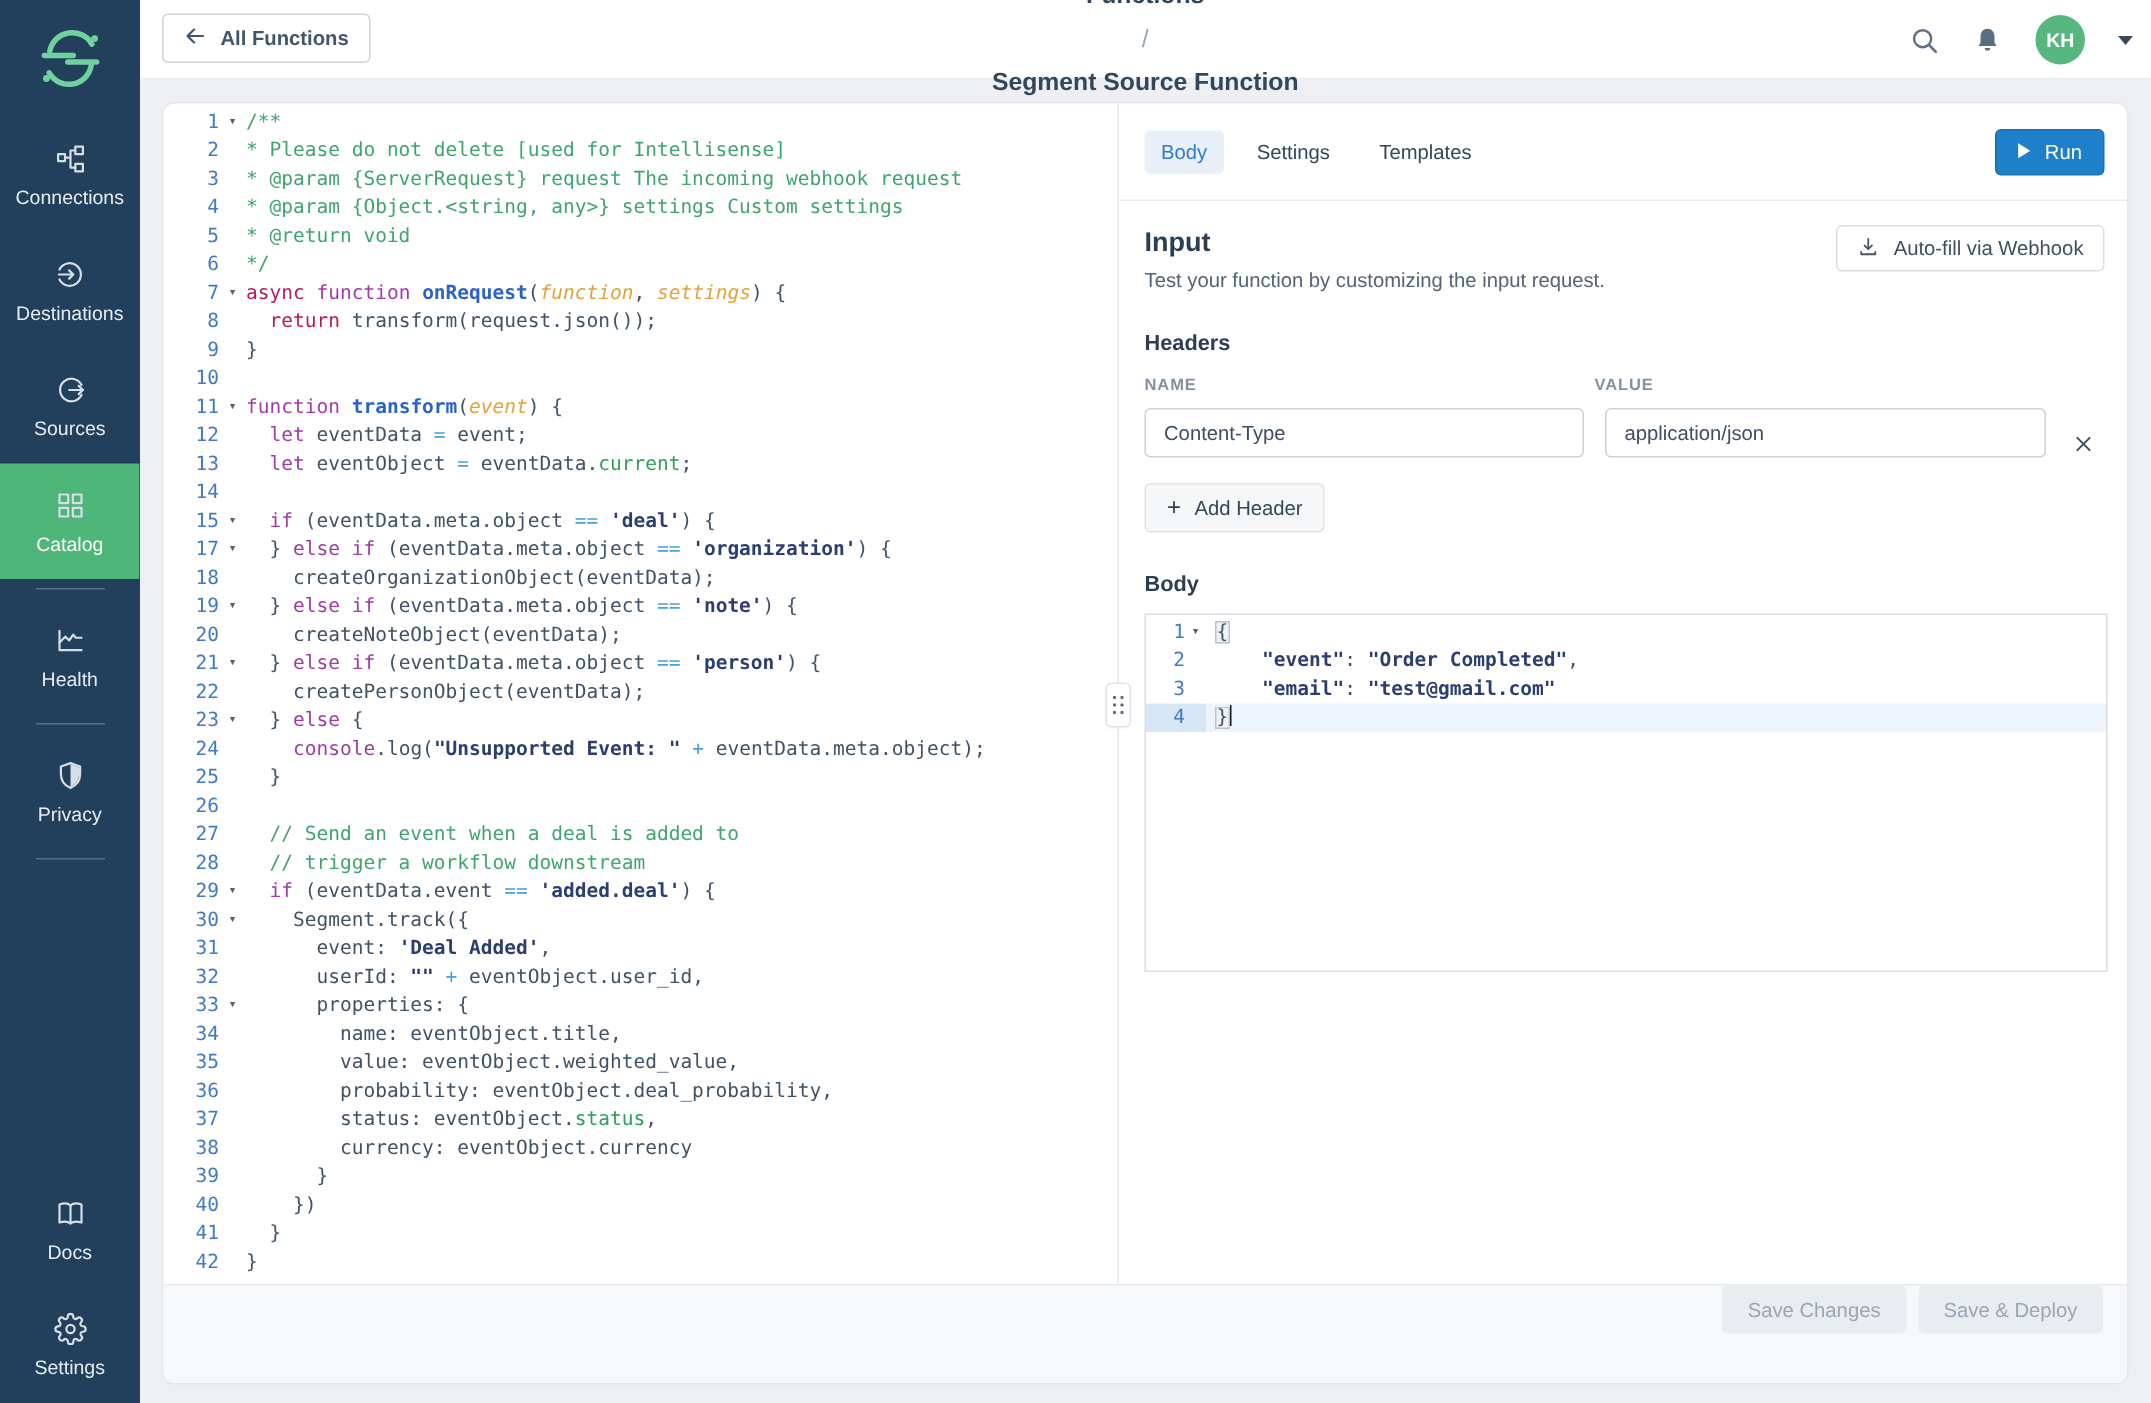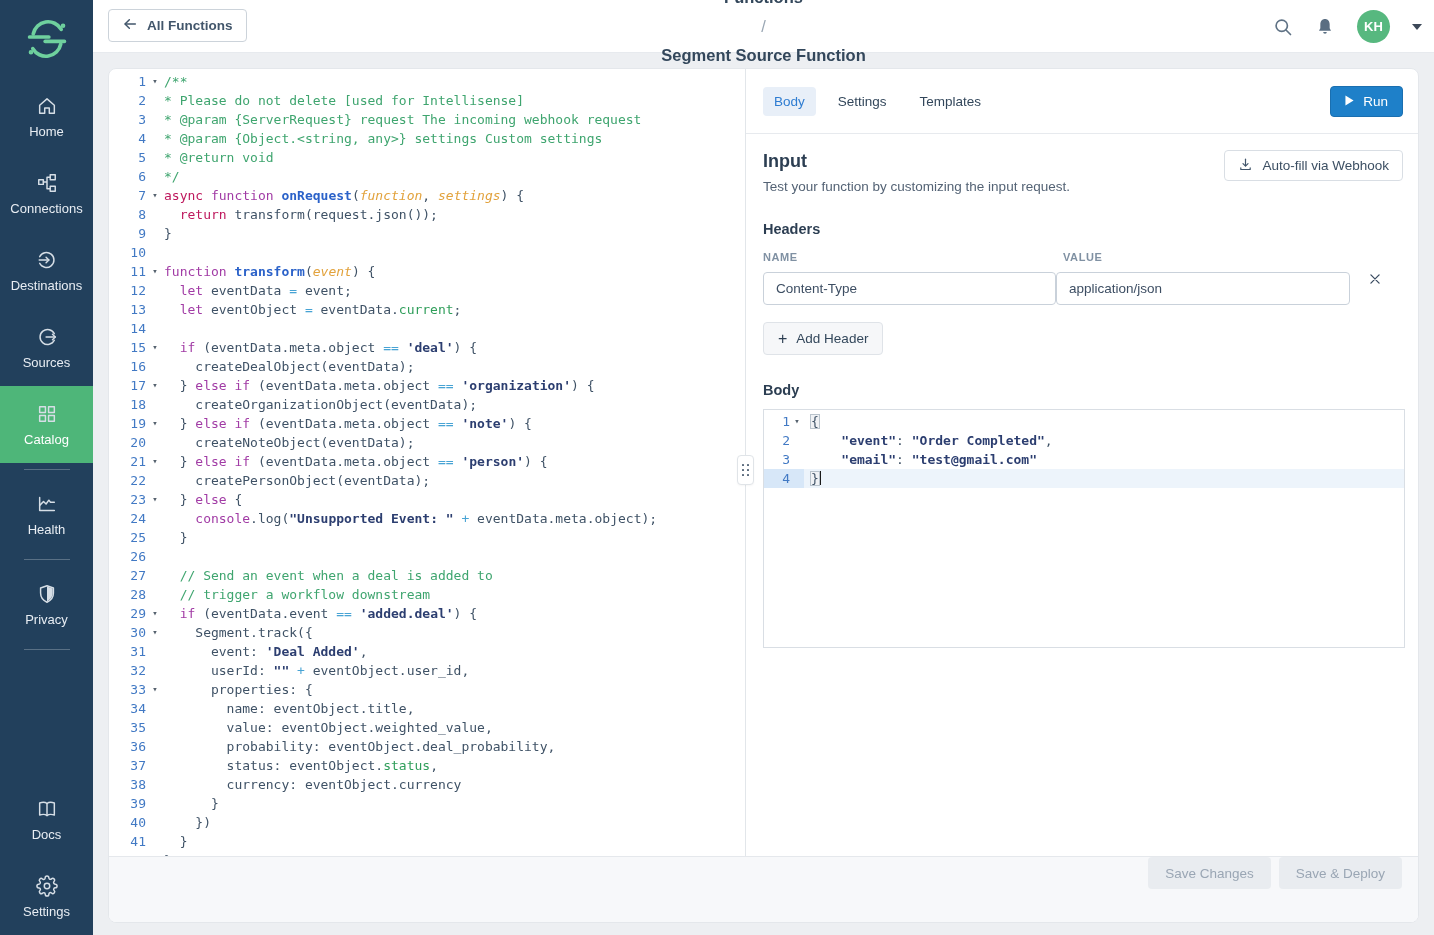--- a/index.html
+++ b/index.html
@@ -96,25 +96,25 @@
   .input-sub { font-size:13.5px; color:#546375; margin-top:7px; }
   .autofill-btn { position:absolute; right:15px; top:16px; height:31px; display:flex;
     align-items:center; gap:9px; padding:0 13px; background:#fff; border:1px solid #d9dee4;
     border-radius:4px; font-size:13.5px; color:#3c4f63; cursor:pointer; }
   .autofill-btn svg { width:15px; height:15px; }
 
   .section-title { font-size:14.5px; font-weight:700; color:#2c3e52; margin-top:27px; }
   .labels-row { display:flex; margin-top:14px; }
   .field-label { font-size:11px; font-weight:600; letter-spacing:0.6px; color:#8091a3; }
   .field-label.name { width:300px; }
-  .header-row { display:flex; align-items:flex-start; margin-top:9px; }
+  .header-row { display:flex; align-items:flex-end; margin-top:9px; }
   .hdr-input { width:293px; height:33px; border:1px solid #c9d1da; border-radius:4px;
     padding:0 12px; font-size:13.5px; color:#3d4e63; font-family:"Liberation Sans",sans-serif;
     outline:none; background:#fff; }
-  .hdr-input.value { margin-left:0; width:294px; }
+  .hdr-input.value { margin-left:14px; width:294px; }
   .remove-btn { margin-left:18px; width:16px; height:16px; cursor:pointer; }
   .remove-btn svg { width:14px; height:14px; display:block; }
   .add-header-btn { margin-top:17px; height:33px; display:inline-flex; align-items:center;
     gap:9px; padding:0 14px; background:#f6f7f9; border:1px solid #dfe3e8; border-radius:4px;
     font-size:13.5px; color:#33475b; cursor:pointer; }
   .add-header-btn .plus { font-size:16px; color:#2c3e52; line-height:1; }
 
   .body-editor { margin-top:11px; width:642px; height:239px; border:1px solid #d9dee4;
     background:#fff; position:relative; padding-top:2px; cursor:text; }
   .b-line { display:flex; height:19px; line-height:19px;
@@ -141,28 +141,20 @@
     <svg width="44" height="44" viewBox="0 0 48 48" fill="none" stroke="#6fd19e" stroke-width="4" stroke-linecap="round">
       <path d="M39.5 13.5 A16.5 16.5 0 0 0 9 18.5"></path>
       <path d="M8.5 34.5 A16.5 16.5 0 0 0 39 29.5"></path>
       <line x1="5" y1="21.8" x2="26" y2="21.8"></line>
       <line x1="22" y1="26.6" x2="43" y2="26.6"></line>
       <circle cx="41.5" cy="9.5" r="1" fill="#6fd19e" stroke-width="3"></circle>
       <circle cx="6.5" cy="38.5" r="1" fill="#6fd19e" stroke-width="3"></circle>
     </svg>
   </div>
   <div class="side-nav">
-      <div class="side-item">
-        <span class="side-icon">
-          <svg viewBox="0 0 24 24" fill="none" stroke="currentColor" stroke-width="1.6" stroke-linecap="round" stroke-linejoin="round">
-            <path d="M4 11.2 L12 4.2 L20 11.2 V19.8 H14.5 V14.2 H9.5 V19.8 H4 Z"></path>
-          </svg>
-        </span>
-        <span class="side-label">Home</span>
-      </div>
       <div class="side-item">
         <span class="side-icon">
           <svg viewBox="0 0 24 24" fill="none" stroke="currentColor" stroke-width="1.6" stroke-linecap="round" stroke-linejoin="round">
             <rect x="3" y="8.5" width="5" height="5"></rect>
             <rect x="15.5" y="3" width="5.5" height="5.5"></rect>
             <rect x="15.5" y="15.5" width="5.5" height="5.5"></rect>
             <path d="M8 11 H12 M12 5.8 V18.3 M12 5.8 H15.5 M12 18.3 H15.5"></path>
           </svg>
         </span>
         <span class="side-label">Connections</span>
@@ -347,25 +339,20 @@
           <span class="gut-num">14</span>
           <span class="fold"></span>
           <span class="code-text"></span>
         </div>
         <div class="cm-line">
           <span class="gut-num">15</span>
           <span class="fold">▾</span>
           <span class="code-text"><span class="tk-pl">  </span><span class="tk-kw">if</span><span class="tk-pl"> (eventData.meta.object </span><span class="tk-op">==</span><span class="tk-pl"> </span><span class="tk-str">'deal'</span><span class="tk-pl">) {</span></span>
         </div>
         <div class="cm-line">
-          <span class="gut-num">16</span>
-          <span class="fold"></span>
-          <span class="code-text"><span class="tk-pl">    createDealObject(eventData);</span></span>
-        </div>
-        <div class="cm-line">
           <span class="gut-num">17</span>
           <span class="fold">▾</span>
           <span class="code-text"><span class="tk-pl">  } </span><span class="tk-kw">else</span><span class="tk-pl"> </span><span class="tk-kw">if</span><span class="tk-pl"> (eventData.meta.object </span><span class="tk-op">==</span><span class="tk-pl"> </span><span class="tk-str">'organization'</span><span class="tk-pl">) {</span></span>
         </div>
         <div class="cm-line">
           <span class="gut-num">18</span>
           <span class="fold"></span>
           <span class="code-text"><span class="tk-pl">    createOrganizationObject(eventData);</span></span>
         </div>
         <div class="cm-line">

